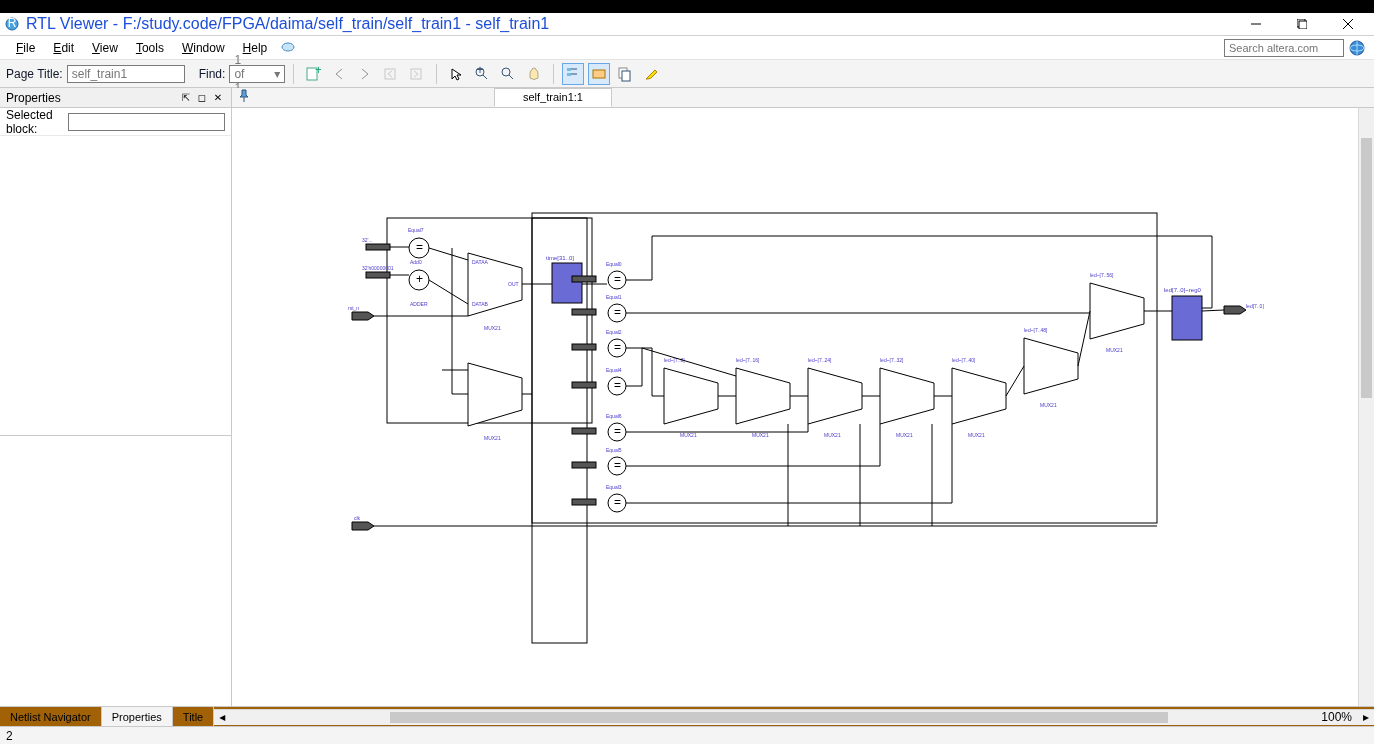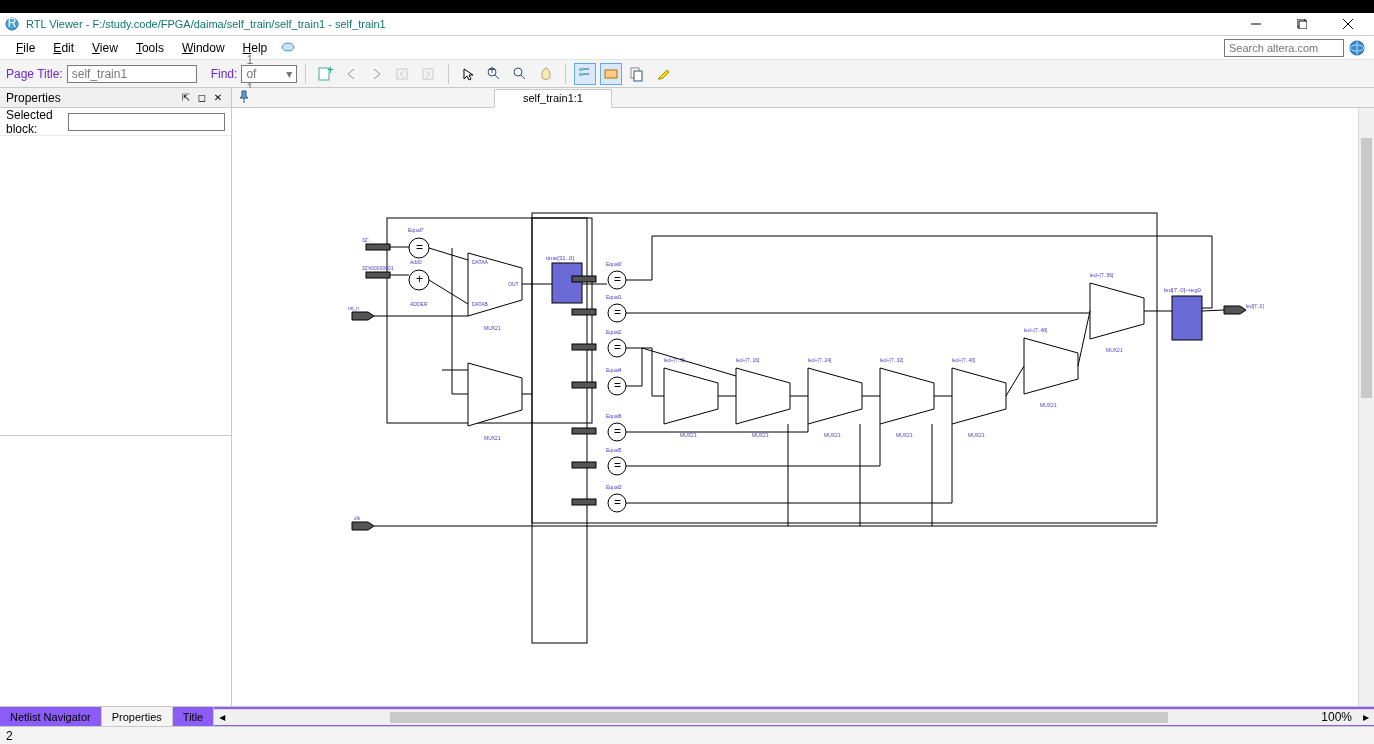--- a/index.html
+++ b/index.html
@@ -1,57 +1,57 @@
 <!DOCTYPE html>
 <html><head>
 <meta charset="utf-8">
 <style>
 * { box-sizing: border-box; margin: 0; padding: 0; font-family: "Segoe UI", Tahoma, sans-serif; font-size: 12px; }
 html, body { width: 1374px; height: 744px; overflow: hidden; background: #fff; }
 .titlebar { height: 36px; background: #fff; border-top: 13px solid #000; display: flex; align-items: center; padding: 0 4px; border-bottom: 1px solid #d0d0d0; }
 .titlebar .icon { width: 16px; height: 16px; margin-right: 6px; display: inline-flex; }
-.titlebar .title { flex: 0 0 auto; color: #0f766e; font-size: 11px; }
+.titlebar .title { flex: 0 0 auto; color: #1d4ed8; font-size: 16px; }
 .titlebar .spacer { flex: 1; }
 .winbtns { display: flex; gap: 18px; align-items: center; padding-right: 8px; }
 .winbtn { width: 28px; height: 20px; display: flex; align-items: center; justify-content: center; cursor: default; }
 .menubar { height: 24px; display: flex; align-items: center; padding: 0 8px; gap: 2px; border-bottom: 1px solid #e3e3e3; }
 .menubar .menu { padding: 2px 8px; cursor: default; }
 .menubar .menu u { text-decoration: underline; }
 .menubar .search { margin-left: auto; display: flex; align-items: center; }
 .menubar input { width: 120px; height: 18px; border: 1px solid #7a7a7a; padding: 0 4px; font-size: 11px; }
 .menubar .globe { width: 18px; height: 18px; margin-left: 4px; }
 .toolbar { height: 28px; display: flex; align-items: center; padding: 0 6px; gap: 4px; background: #f4f4f4; border-bottom: 1px solid #c9c9c9; }
-.toolbar .lbl { color: #6d28d9; text-align: right; }
+.toolbar .lbl { color: #0f172a; text-align: right; }
 .toolbar .fld { border: 1px solid #7a7a7a; background: #fff; height: 18px; padding: 0 4px; color: #777; display: inline-flex; align-items: center; }
-.toolbar .pagefld { width: 130px; }
+.toolbar .pagefld { width: 118px; }
 .toolbar .sel { width: 56px; display: inline-flex; align-items: center; justify-content: space-between; gap: 21px; }
 .toolbar .sep { width: 1px; height: 20px; background: #c9c9c9; margin: 0 4px; }
 .tbtn { width: 22px; height: 22px; display: inline-flex; align-items: center; justify-content: center; border: 1px solid transparent; }
 .tbtn.active { border: 1px solid #6aa7e8; background: #d7e9fb; }
 .body { display: flex; height: calc(100% - 36px - 24px - 28px - 20px - 18px); }
 .sidebar { width: 232px; border-right: 1px solid #c9c9c9; display: flex; flex-direction: column; }
 .panelhdr { height: 20px; background: #f0f0f0; border-bottom: 1px solid #c9c9c9; display: flex; align-items: center; padding: 0 6px; font-size: 12px; }
 .panelhdr .pbtns { margin-left: auto; display: flex; gap: 2px; }
 .pbtn { width: 14px; height: 14px; font-size: 10px; display: flex; align-items: center; justify-content: center; cursor: default; }
 .selrow { height: 28px; display: flex; align-items: center; padding: 4px 6px; gap: 5px; border-bottom: 1px solid #e9e9e9; justify-content: space-between; }
 .selrow input { flex: 1; height: 18px; border: 1px solid #7a7a7a; }
 .proparea { flex: 1; border-bottom: 1px solid #c9c9c9; }
 .proparea2 { height: 270px; }
 .canvaswrap { flex: 1; display: flex; flex-direction: column; position: relative; }
-.tabbar { height: 20px; background: #f4f4f4; display: flex; align-items: center; border-bottom: 1px solid #c9c9c9; padding-left: 4px; }
+.tabbar { height: 20px; background: #f4f4f4; display: flex; align-items: flex-start; border-bottom: 1px solid #c9c9c9; padding-left: 4px; }
 .tabbar .pin { width: 18px; height: 18px; margin-right: 240px; }
 .tab { height: 19px; padding: 2px 28px; background: #fff; border: 1px solid #c9c9c9; border-bottom: 1px solid #fff; font-size: 11px; margin-bottom: -1px; }
 .canvas { flex: 1; position: relative; overflow: hidden; background: #fff; }
 .vscroll { position: absolute; right: 0; top: 20px; bottom: 0; width: 16px; background: #f0f0f0; border-left: 1px solid #d9d9d9; }
 .vscroll .thumb { position: absolute; left: 2px; right: 2px; top: 30px; height: 260px; background: #c9c9c9; }
 .hscrollrow { height: 16px; display: flex; background: #f0f0f0; border-top: 1px solid #d9d9d9; }
 .hscrollrow .arrow { width: 16px; display: flex; align-items: center; justify-content: center; }
 .hscrollrow .track { flex: 1; position: relative; }
 .hscrollrow .thumb { position: absolute; top: 2px; bottom: 2px; left: 160px; right: 190px; background: #c9c9c9; }
-.bottomtabs { height: 20px; display: flex; align-items: center; border-top: 1px solid #c9c9c9; background: #8b5cf6; }
+.bottomtabs { height: 20px; display: flex; align-items: center; border-top: 1px solid #c9c9c9; background: #a16207; }
 .bottomtabs .btab { padding: 2px 10px; border-right: 1px solid #c9c9c9; height: 100%; display: flex; align-items: center; cursor: default; font-size: 11px; }
 .bottomtabs .btab.active { background: #f4f4f4; }
 .statusbar { height: 18px; background: #f4f4f4; border-top: 1px solid #c9c9c9; display: flex; align-items: center; padding: 0 6px; font-size: 11px; }
 .statusbar .right { margin-left: auto; display: flex; gap: 24px; flex-direction: column; }
 .schematic { position: absolute; left: 0; top: 0; }
 .blk { fill: none; stroke: #000; stroke-width: 1; }
 .wire { stroke: #000; stroke-width: 1; fill: none; }
 .muxbody { fill: #fff; stroke: #000; }
 .reg { fill: #6b6bd6; stroke: #000; }
 .cmp { fill: #fff; stroke: #000; }

